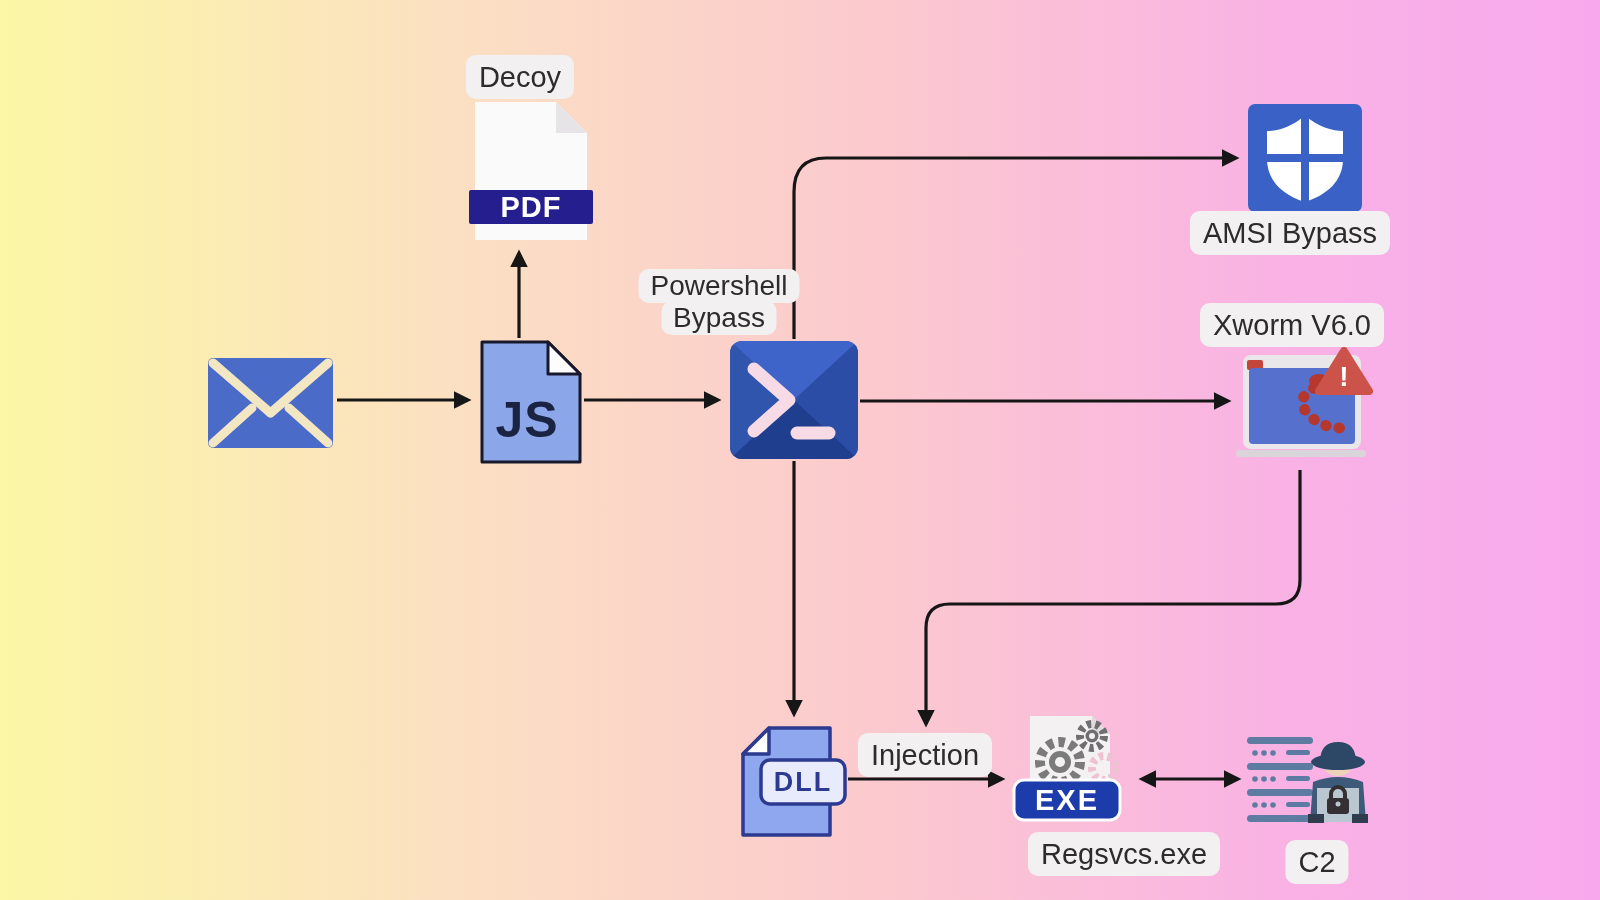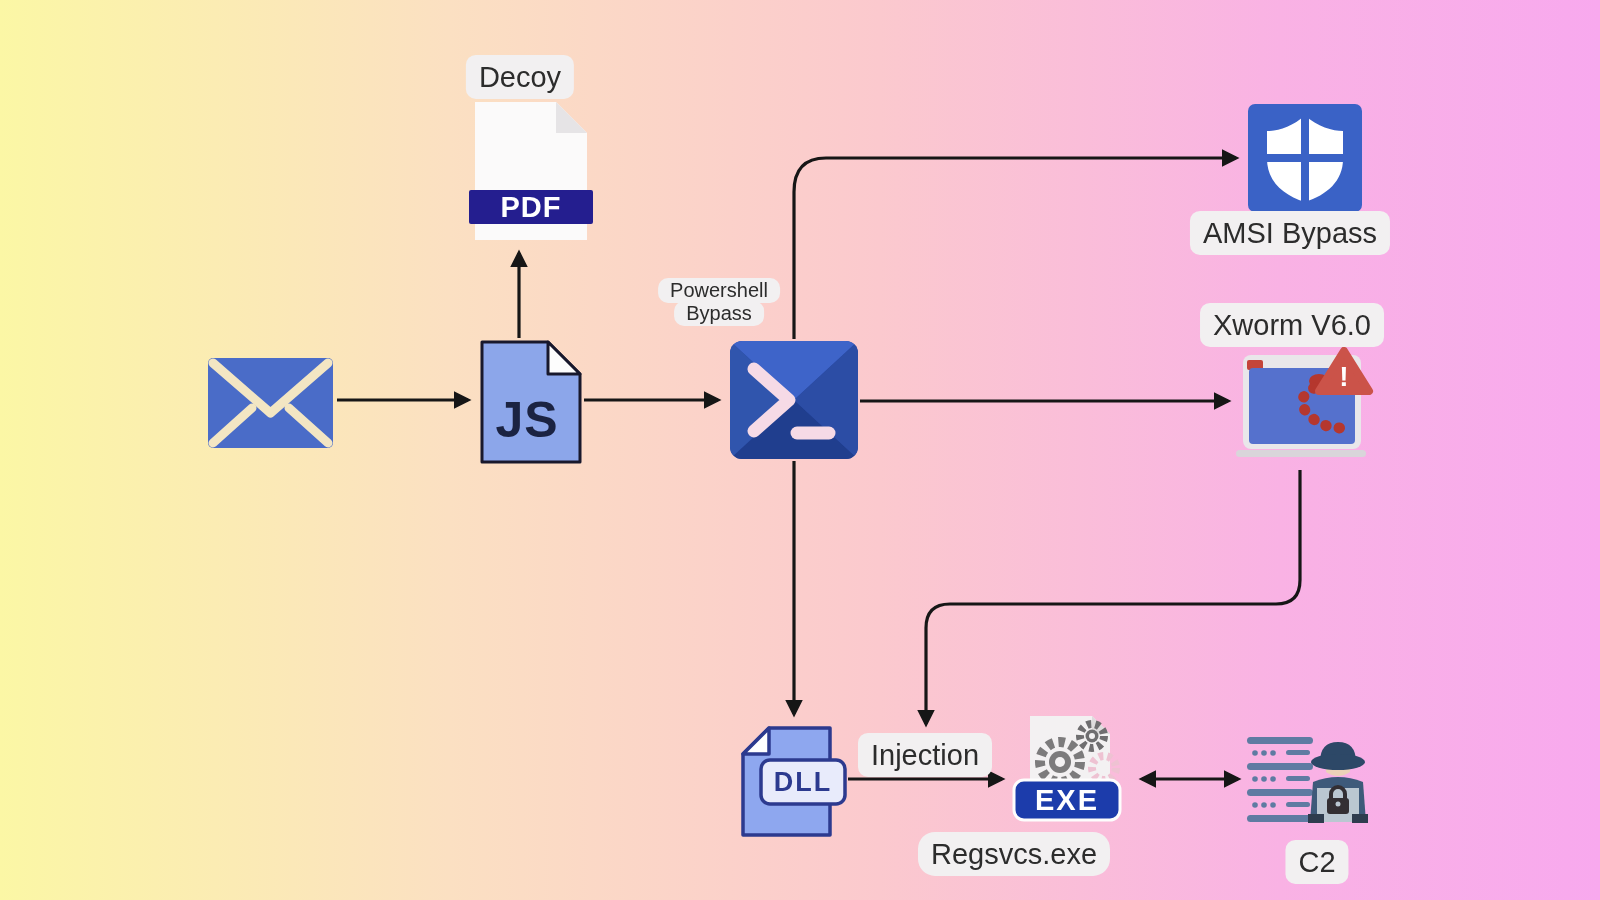--- a/index.html
+++ b/index.html
@@ -18,21 +18,21 @@
     padding:4px 13px;font-size:29px;line-height:1.25;
     color:#2c2c2c;white-space:nowrap;font-weight:500;
   }
   .pill-stack{
     position:absolute;transform:translate(-50%,-50%);
     display:flex;flex-direction:column;align-items:center;
   }
   .pill-stack .pill-line{
     background:#f2f0f1;border-radius:10px;
     padding:1px 12px;margin:-1px 16px;
-    font-size:20px;color:#2c2c2c;font-weight:500;white-space:nowrap;
+    font-size:28px;color:#2c2c2c;font-weight:500;white-space:nowrap;
   }
   .connector{stroke:#161616;stroke-width:3.2;fill:none;}
 </style>
 </head>
 <body>
 
 <div class="stage">
 
   <svg class="overlay" viewBox="0 0 1600 900">
     <defs>
@@ -165,16 +165,16 @@
   </svg>
 
   <div class="pill" style="left:520px;top:77px;">Decoy</div>
   <div class="pill-stack" style="left:719px;top:302px;">
     <span class="pill-line">Powershell</span>
     <span class="pill-line">Bypass</span>
   </div>
   <div class="pill" style="left:1290px;top:233px;text-align:right;">AMSI Bypass</div>
   <div class="pill" style="left:1292px;top:325px;">Xworm V6.0</div>
   <div class="pill" style="left:925px;top:755px;">Injection</div>
-  <div class="pill" style="left:1014px;top:854px;border-radius:17px;">Regsvcs.exe</div>
+  <div class="pill" style="left:1124px;top:854px;">Regsvcs.exe</div>
   <div class="pill" style="left:1305px;top:862px;margin-left:12px;">C2</div>
 
 </div>
 
 </body></html>

